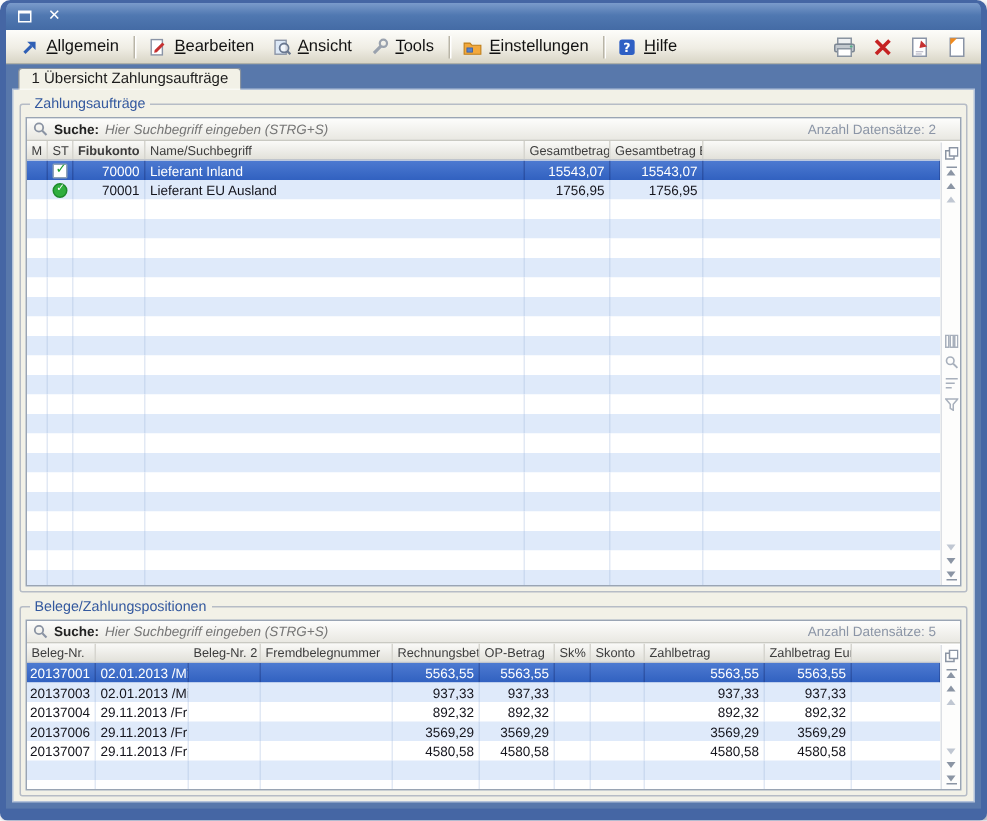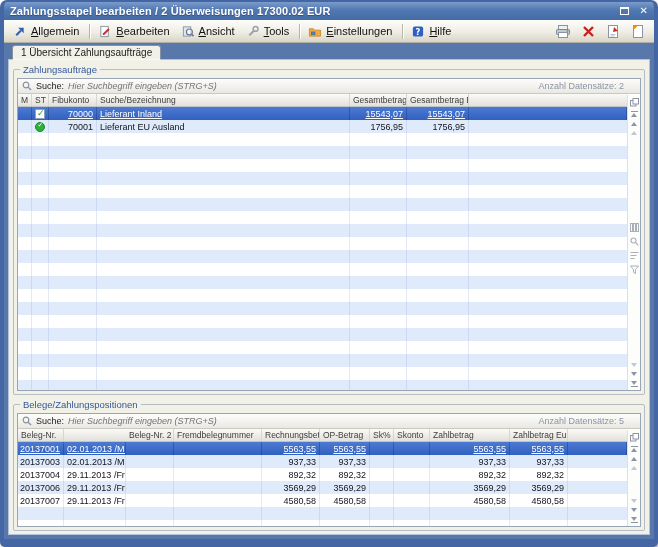--- a/index.html
+++ b/index.html
@@ -45,41 +45,41 @@
   
   fieldset.group{ border:1px solid #b6bcc6; border-radius:2px; padding:3px; position:relative; min-height:0;}
   fieldset.group legend{ font-size:9.5px; color:#33589e; padding:0 3px; margin-left:3px;}
   .group-top{ flex:1 1 auto; display:flex; flex-direction:column;}
   .group-bottom{ flex:0 0 132px; display:flex; flex-direction:column;}
   .grid-wrap{ position:relative; flex:1; background:#fff; border:1px solid #9aa5b4; overflow:hidden;
     display:flex; flex-direction:column; min-height:0;}
   
   .searchrow{ height:15px; flex:0 0 15px; display:flex; align-items:center; gap:4px; padding:0 4px;
     background:linear-gradient(180deg,#fdfdfc,#e9e8e2); border-bottom:1px solid #c9c9c2; font-size:9px;}
-  .search-label{ font-weight:normal; color:#222; }
+  .search-label{ font-weight:bold; color:#222; }
   .search-input{ border:none; outline:none; background:transparent; font-style:italic; color:#9a9a9a;
     font-size:9px; flex:1; font-family:"Liberation Sans",sans-serif; min-width:0;}
   .record-count{ color:#8b95a6; white-space:nowrap; padding-right:12px; font-size:9px;}
   
   .grid{ flex:1; display:flex; flex-direction:column; min-height:0; margin-right:13px; overflow:hidden;}
   .grid-header{ display:flex; height:13px; flex:0 0 13px; font-size:8.5px; color:#3c3c3c;
     background:linear-gradient(180deg,#fafaf8,#e2e1da); border-bottom:1px solid #bfc4cc;}
   .hcell{ padding:0 3px; border-right:1px solid #d6d5cf; display:flex; align-items:center;
     white-space:nowrap; overflow:hidden; flex:0 0 auto;}
   .hcell.fill{ flex:1 1 auto; border-right:none;}
   .grid-body{ flex:1; overflow:hidden; display:flex; flex-direction:column;}
   .grid-row{ display:flex; height:13px; flex:0 0 13px; font-size:9px; color:#14141c; background:#fff;}
   .grid-row:nth-child(even){ background:#dfeafa; }
   .cell{ padding:0 3px; display:flex; align-items:center; white-space:nowrap; overflow:hidden;
     border-right:1px solid rgba(150,175,215,.28); flex:0 0 auto;}
   .cell.fill{ flex:1 1 auto; border-right:none;}
   .cell.r{ justify-content:flex-end;}
   .cell.c{ justify-content:center; padding:0 1px;}
   .grid-row.selected{ background:linear-gradient(180deg,#4d7ad1,#3161c0); color:#fff;}
-  .grid-row.selected .cell{ border-right:1px solid rgba(20,40,110,.35);text-decoration:underline;}
+  .grid-row.selected .cell{ border-right:1px solid rgba(20,40,110,.35);}
   
   .sticon{ display:inline-block; position:relative; width:10px; height:10px;}
   .doc-check{ background:#fff; border:1px solid #8fa3b8; border-radius:1px;}
   .doc-check::after{ content:"✓"; font-family:"DejaVu Sans",sans-serif; color:#1f9e30; font-size:9px;
     font-weight:bold; position:absolute; left:1px; top:-2px;}
   .circle-check{ background:#2fae3e; border-radius:50%; border:1px solid #1d8a2b;}
   .circle-check::after{ content:"✓"; font-family:"DejaVu Sans",sans-serif; color:#fff; font-size:7px;
     font-weight:bold; position:absolute; left:1.5px; top:-1.5px;}
   
   .gutter{ position:absolute; top:16px; right:0; bottom:0; width:13px; background:#fdfdfc;
@@ -94,21 +94,20 @@
   .gspacer{ flex:1;}
   .gmid{ display:flex; flex-direction:column; align-items:center; gap:5px; padding:4px 0;}
   .gmid svg{ display:block;}
 </style>
 </head>
 <body>
 
 <div class="window">
 
   <div class="titlebar">
-    <span class="title">Zahlungsstapel bearbeiten / 2 Überweisungen 17300.02 EUR</span>
     <span class="win-controls">
       <span class="btn-restore">
         <span class="restore-glyph"></span>
       </span>
       <span class="btn-close">✕</span>
     </span>
   </div>
 
   <div class="menubar">
     <div class="menu-item">
@@ -204,22 +203,22 @@
               <path d="M6.2 6.2 L9 9" stroke="#8a93a3" stroke-width="1.4"></path>
             </svg>
             <span class="search-label">Suche:</span>
             <input class="search-input" type="text" readonly="" placeholder="Hier Suchbegriff eingeben (STRG+S)" style="">
             <span class="record-count">Anzahl Datensätze: 2</span>
           </div>
           <div class="grid" id="grid-payments">
               <div class="grid-header">
                 <div class="hcell" style="width: 14px;">M</div>
                 <div class="hcell" style="width: 17px;">ST</div>
-                <div class="hcell" style="width: 48px;">Fibukonto</div>
-                <div class="hcell" style="width: 253px;">Suche/Bezeichnung</div>
+                <div class="hcell" style="width: 48px; font-weight: bold;">Fibukonto</div>
+                <div class="hcell" style="width: 253px;">Name/Suchbegriff</div>
                 <div class="hcell" style="width: 57px;">Gesamtbetrag</div>
                 <div class="hcell" style="width: 62px;">Gesamtbetrag Euro</div>
                 <div class="hcell fill"></div>
               </div>
               <div class="grid-body">
                 <div class="grid-row selected">
                   <div class="cell c" style="width: 14px;"></div>
                   <div class="cell c" style="width: 17px;">
                     <span class="sticon doc-check"></span>
                   </div>

